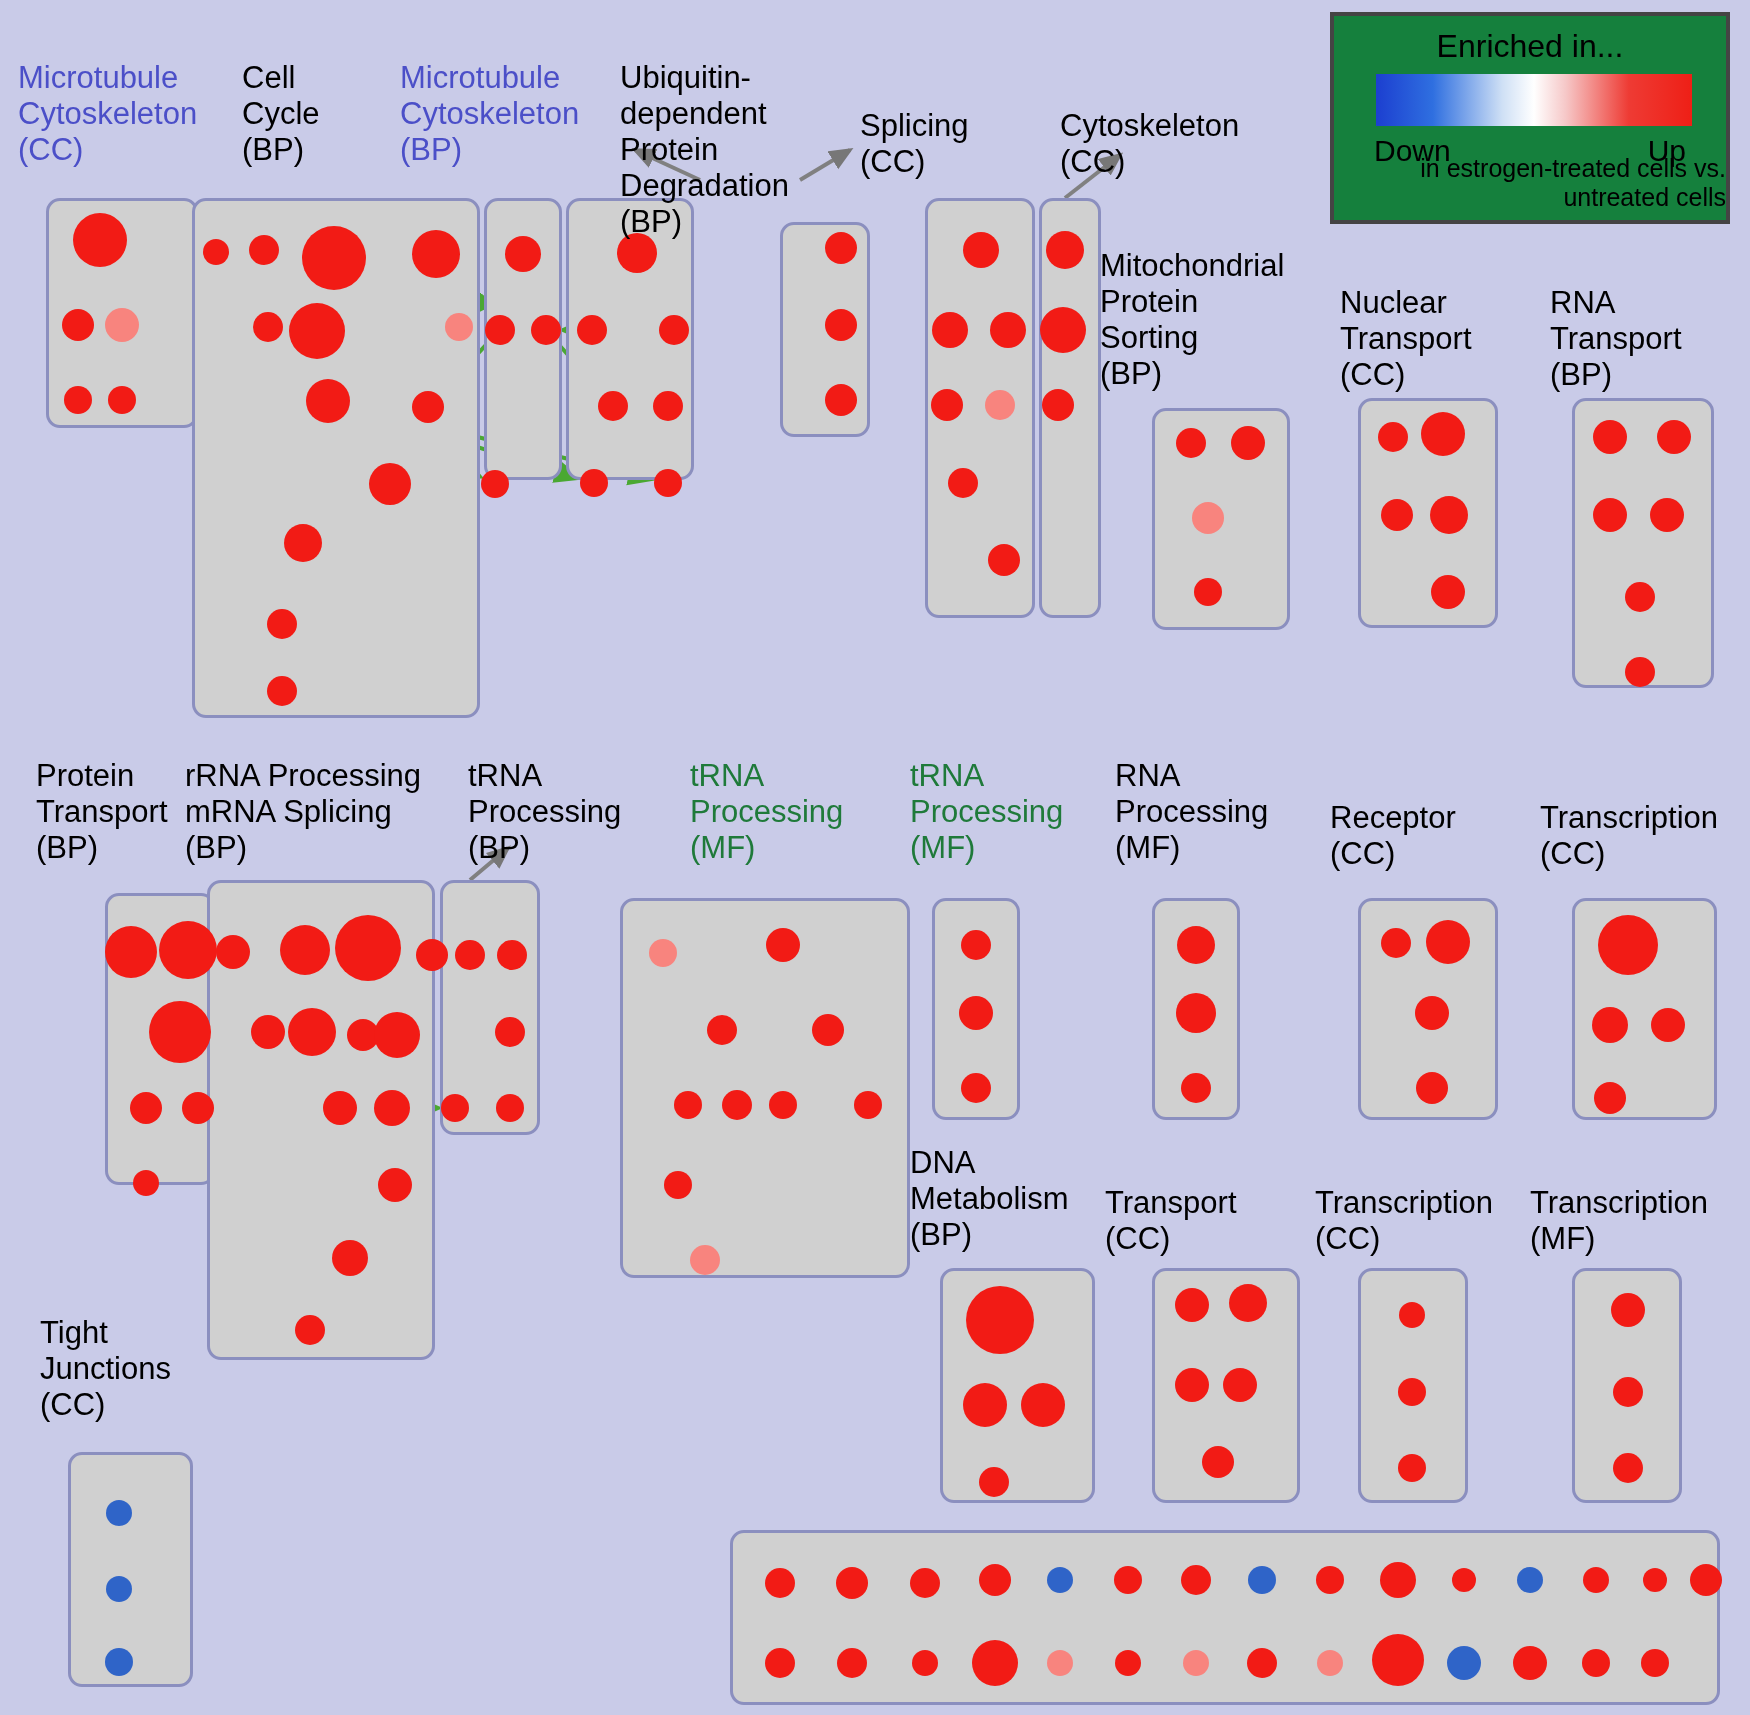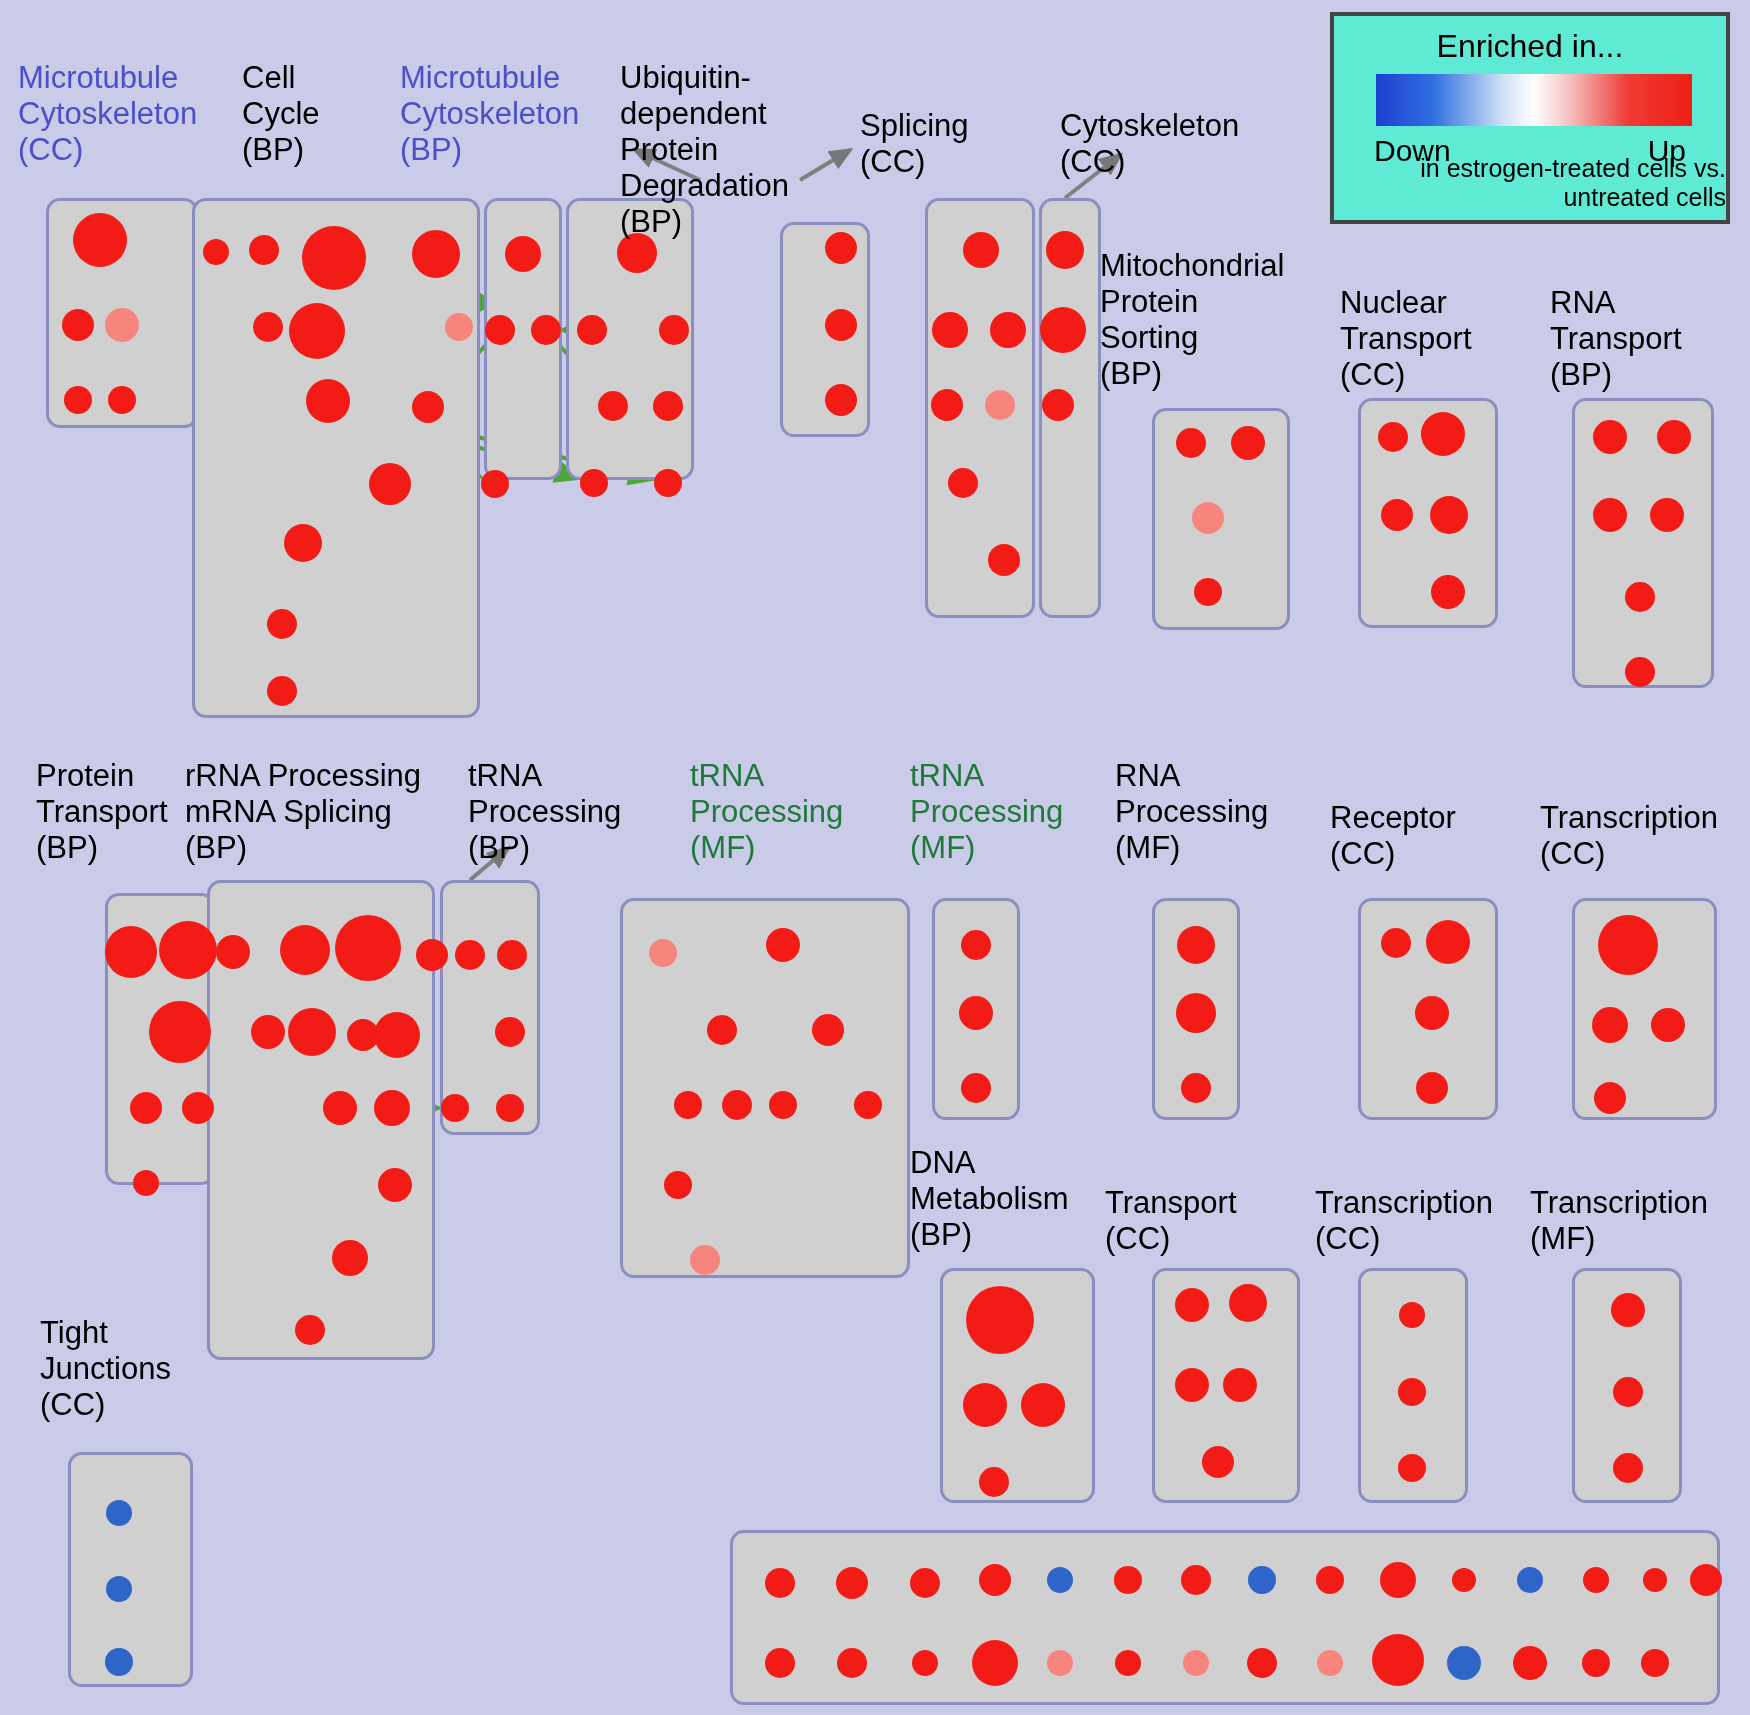--- a/index.html
+++ b/index.html
@@ -27,21 +27,21 @@
     white-space:pre-line;
   }
   .lbl.blue{color:#4b4fc8;}
   .lbl.green{color:#1f7a3a;}
   .node{position:absolute;border-radius:50%;}
   svg.edges{position:absolute;left:0;top:0;width:1750px;height:1715px;pointer-events:none;}
   
   #legend{
     position:absolute;
     left:1330px;top:12px;width:400px;height:212px;
-    background:#5eead4;border:4px solid #444;box-sizing:border-box;padding-left:36px;
+    background:#15803d;border:4px solid #444;box-sizing:border-box;padding-left:36px;
   }
   #legend .ltitle{
     position:absolute;top:12px;left:0;width:100%;
     text-align:center;font-size:32px;color:#000;
   }
   #legend .bar{
     position:absolute;left:42px;top:58px;width:316px;height:52px;
     background:linear-gradient(to right,#1c3fd0 0%,#2f6fe0 18%,#cfe0f5 40%,#ffffff 50%,#f6c8c8 60%,#ee3b34 80%,#ee1f16 100%);
   }
   #legend .down{position:absolute;left:40px;top:118px;font-size:30px;}

